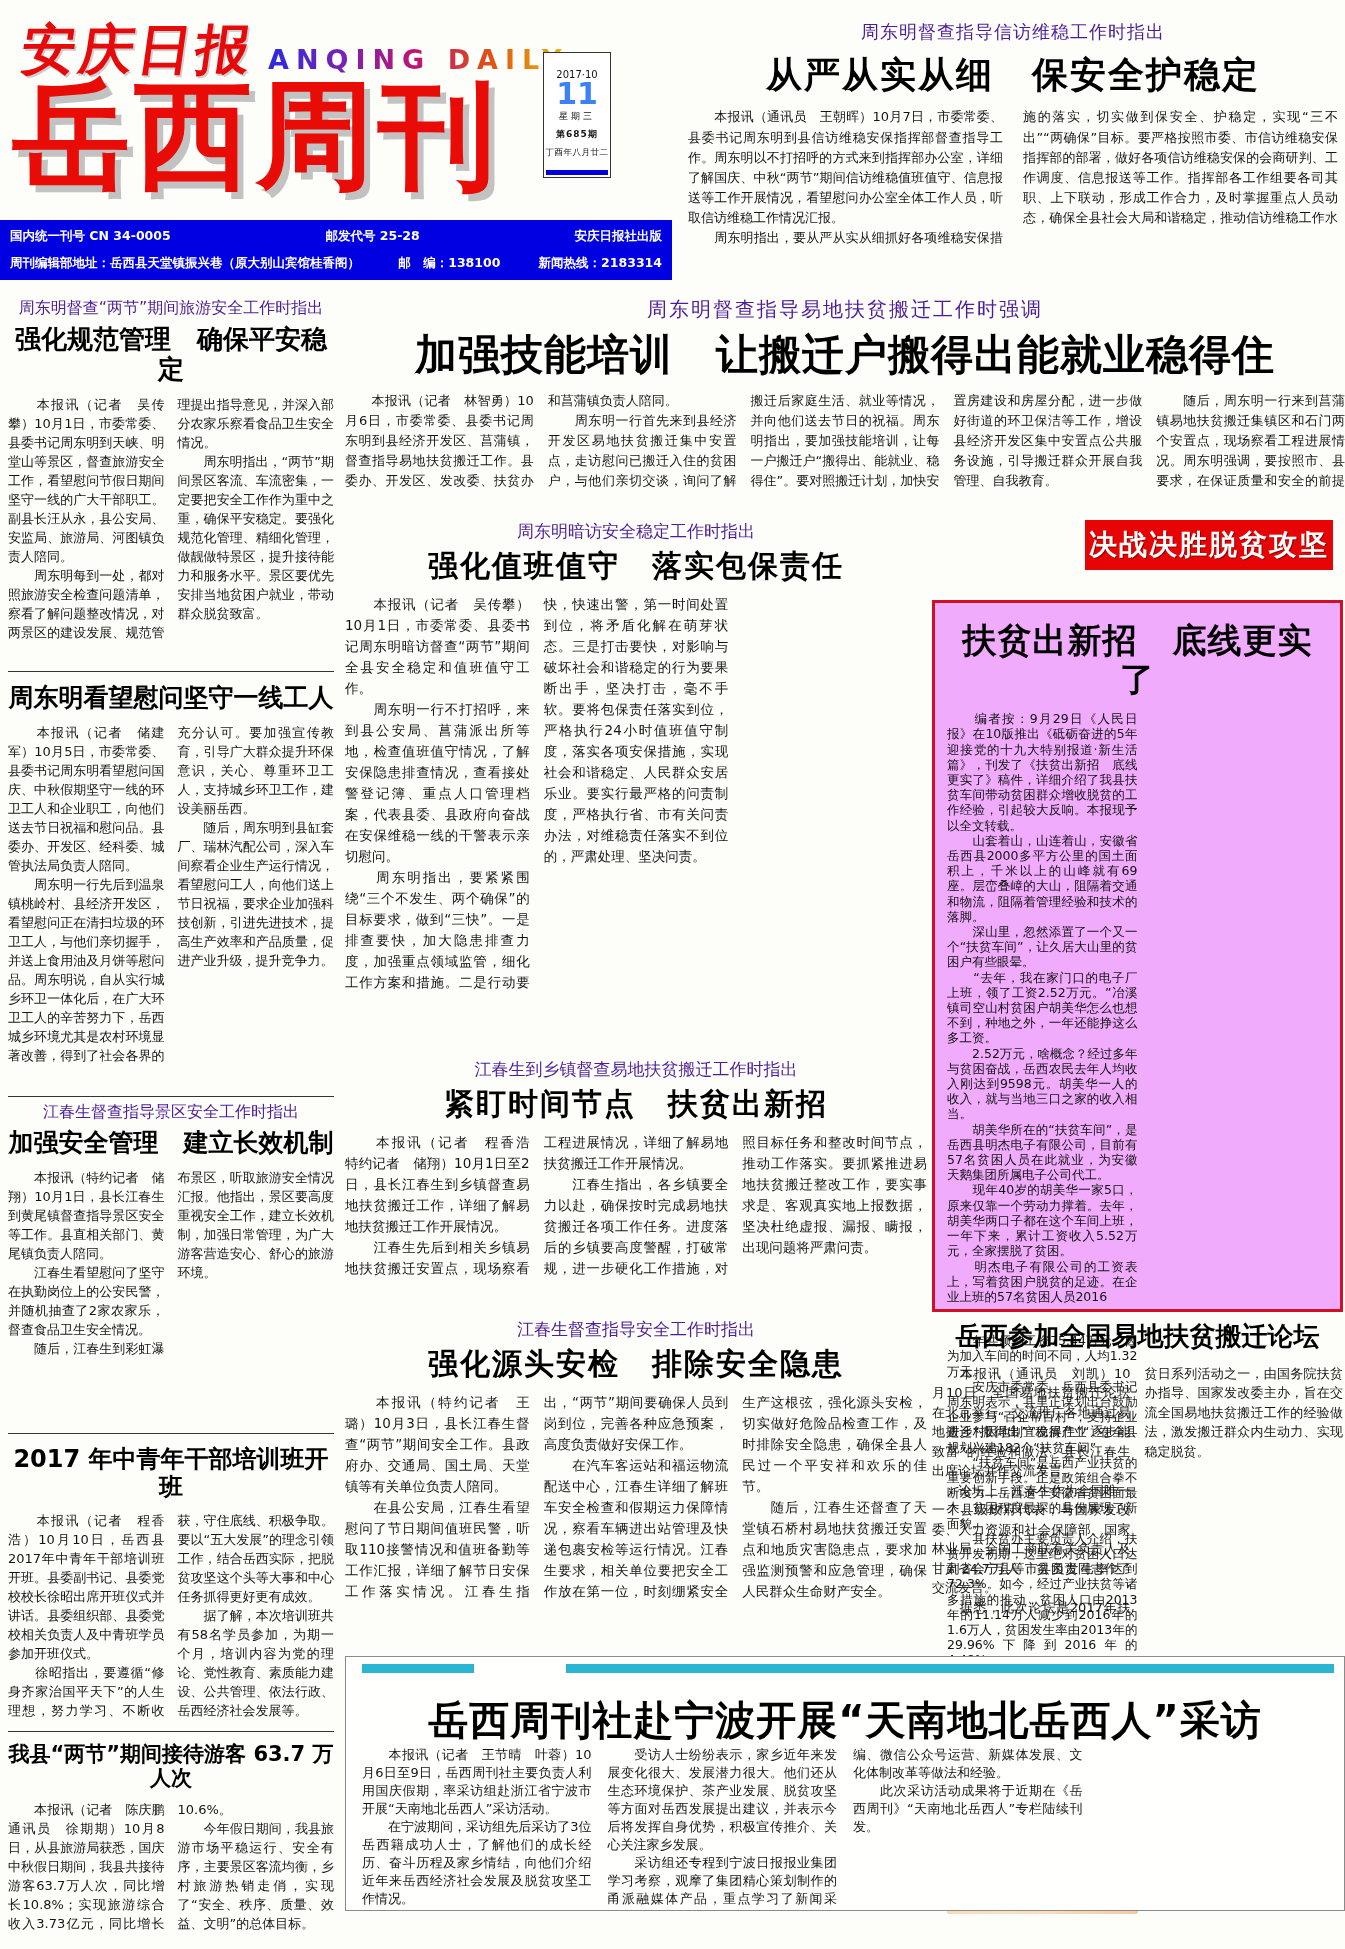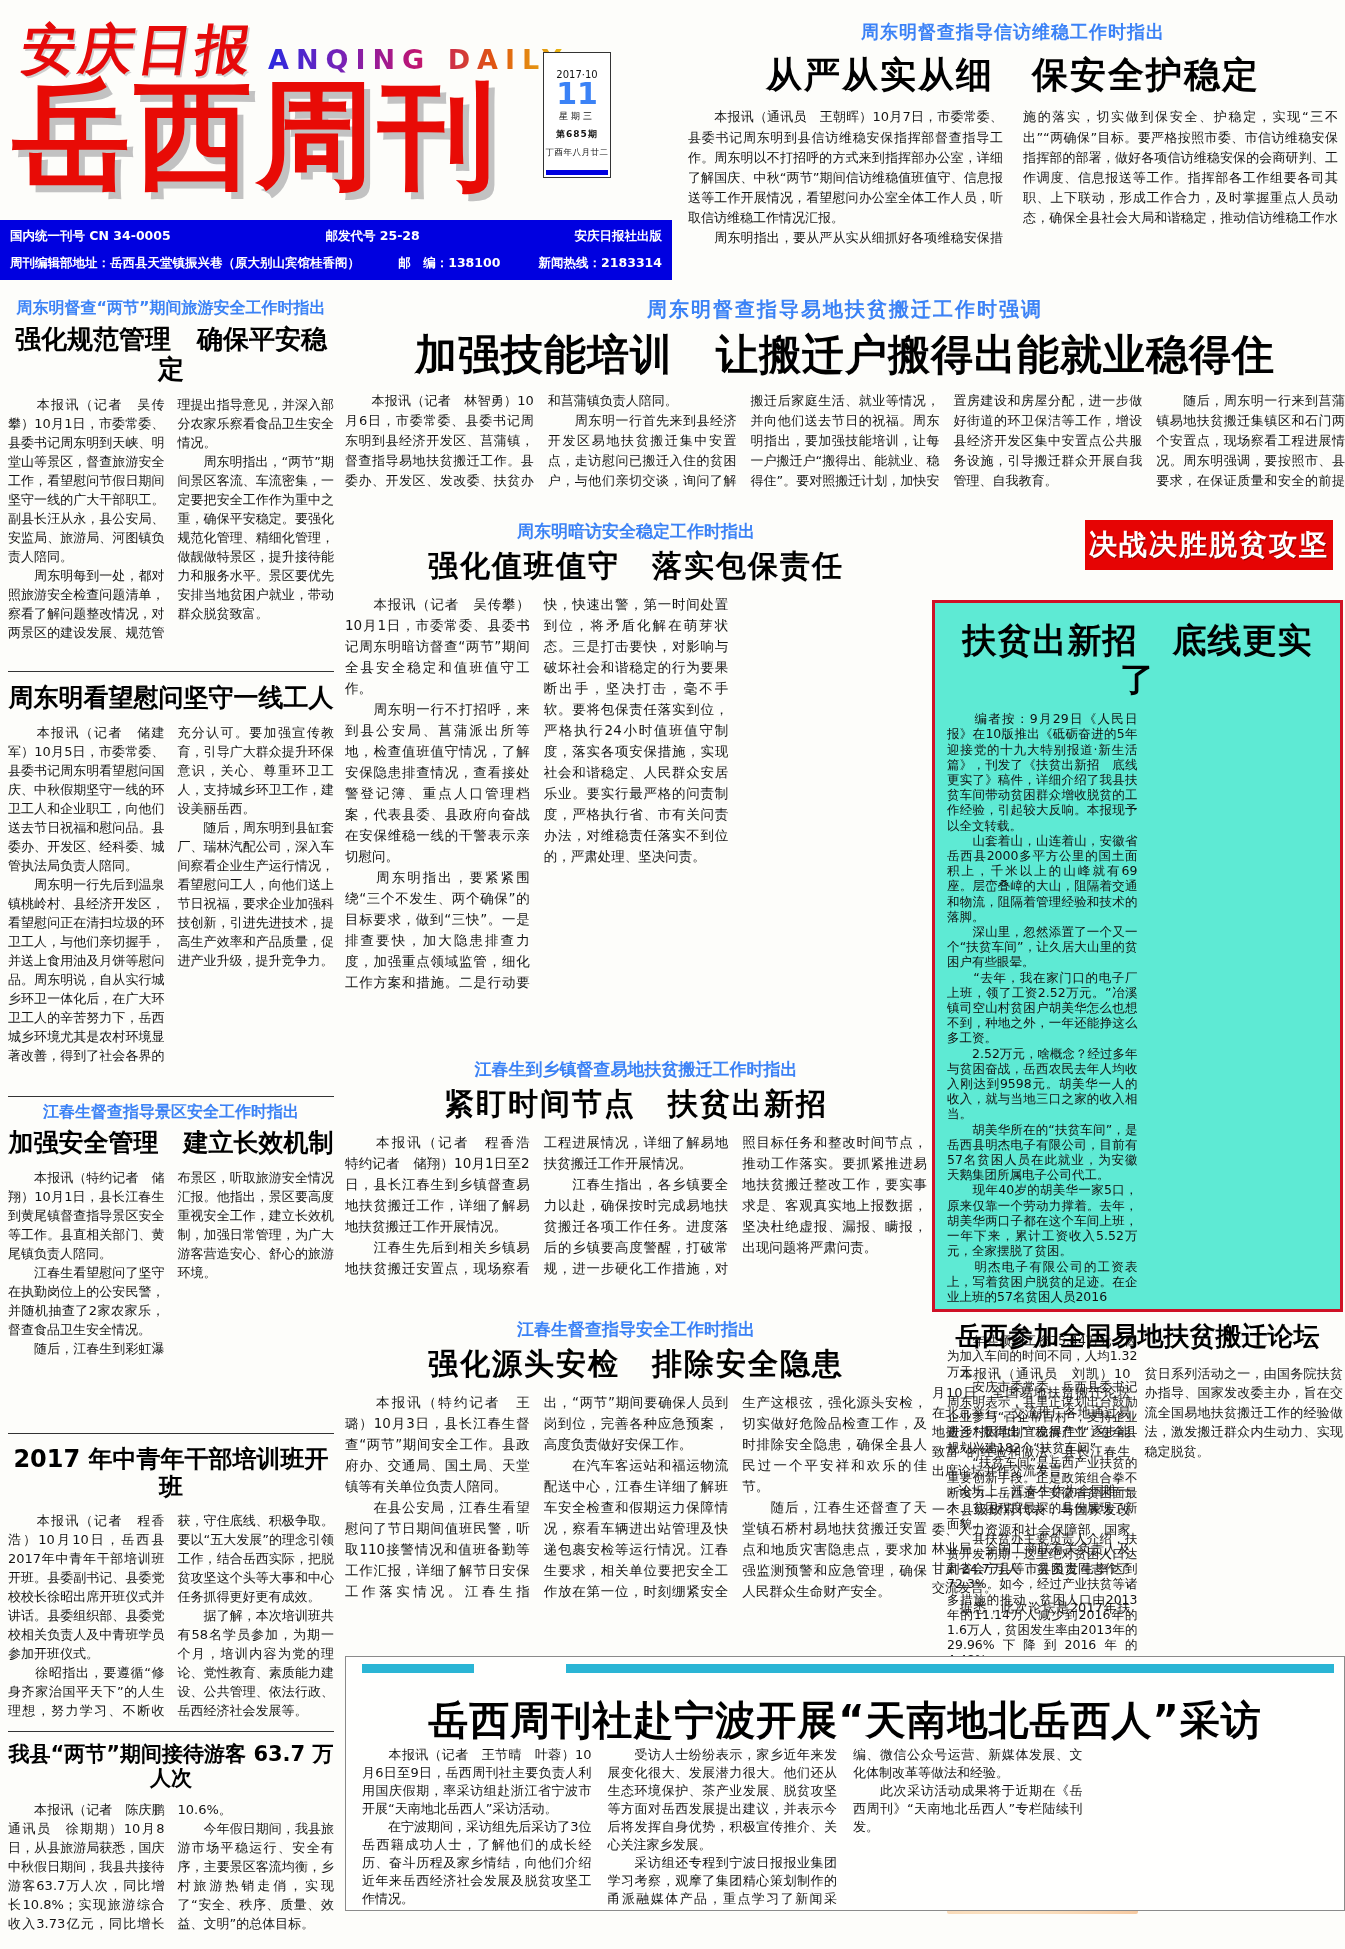--- a/index.html
+++ b/index.html
@@ -39,21 +39,21 @@
   .datebox .blue-underline { position:absolute; left:2px; right:2px; bottom:2px; height:5px; background:#0000e0; }
 
   .bluebar {
     left:0; top:220px; width:672px; height:60px; background:#0000e0; color:#fff;
     font-size:12.5px; font-weight:600; display:flex; flex-direction:column;
     justify-content:space-around; padding:3px 10px;
   }
   .bluebar .row { display:flex; justify-content:space-between; align-items:center; white-space:nowrap; }
 
   
-  .kicker { text-align:center; font-weight:bold; color:#3b82f6; }
+  .kicker { text-align:center; font-weight:normal; color:#4c1d95; }
   .headline { text-align:center; font-weight:900; color:#000; line-height:1.15; }
   .body-text {
     text-align:justify; white-space:pre-line; overflow:hidden; column-fill:auto;
     color:#141414;
   }
   .rule { background:#333; height:1px; }
 
   
   #a-topright { left:688px; top:20px; width:650px; }
   #a-topright .kicker { font-size:18px; letter-spacing:1px; }
@@ -91,21 +91,21 @@
   #decisive-banner {
     left:1085px; top:520px; width:248px; height:50px; background:#e60404;
     color:#fff; font-size:28px; font-weight:900; letter-spacing:2px;
     display:flex; align-items:center; justify-content:center;
     text-shadow:1px 1px 0 #8d0000;
   }
 
   
   #poverty-box {
     left:932px; top:600px; width:411px; height:712px;
-    border:3px solid #cf1126; background:#5eead4; padding:8px 12px;
+    border:3px solid #cf1126; background:#f0abfc; padding:8px 12px;
   }
   #poverty-box .headline { font-size:34px; margin:10px 0 12px; letter-spacing:1px; }
   #poverty-box .cols { display:flex; gap:24px;flex-direction:column; }
   #poverty-box .pcol { width:50%; font-size:12.5px; line-height:15.2px; text-align:justify; white-space:pre-line; overflow:hidden; }
   #poverty-box .pcol.a { height:598px; }
   #poverty-box .pcol.b { height:598px; display:flex; flex-direction:column; }
   #poverty-box .pcol.b .btext { flex:0 0 auto; height:468px; overflow:hidden; white-space:pre-line; text-align:justify; }
   #poverty-box .signature { text-align:right; font-size:12.5px; margin-top:4px; font-weight:bold; }
   #happy-banner {
     margin-top:10px; height:84px; border-radius:2px;

